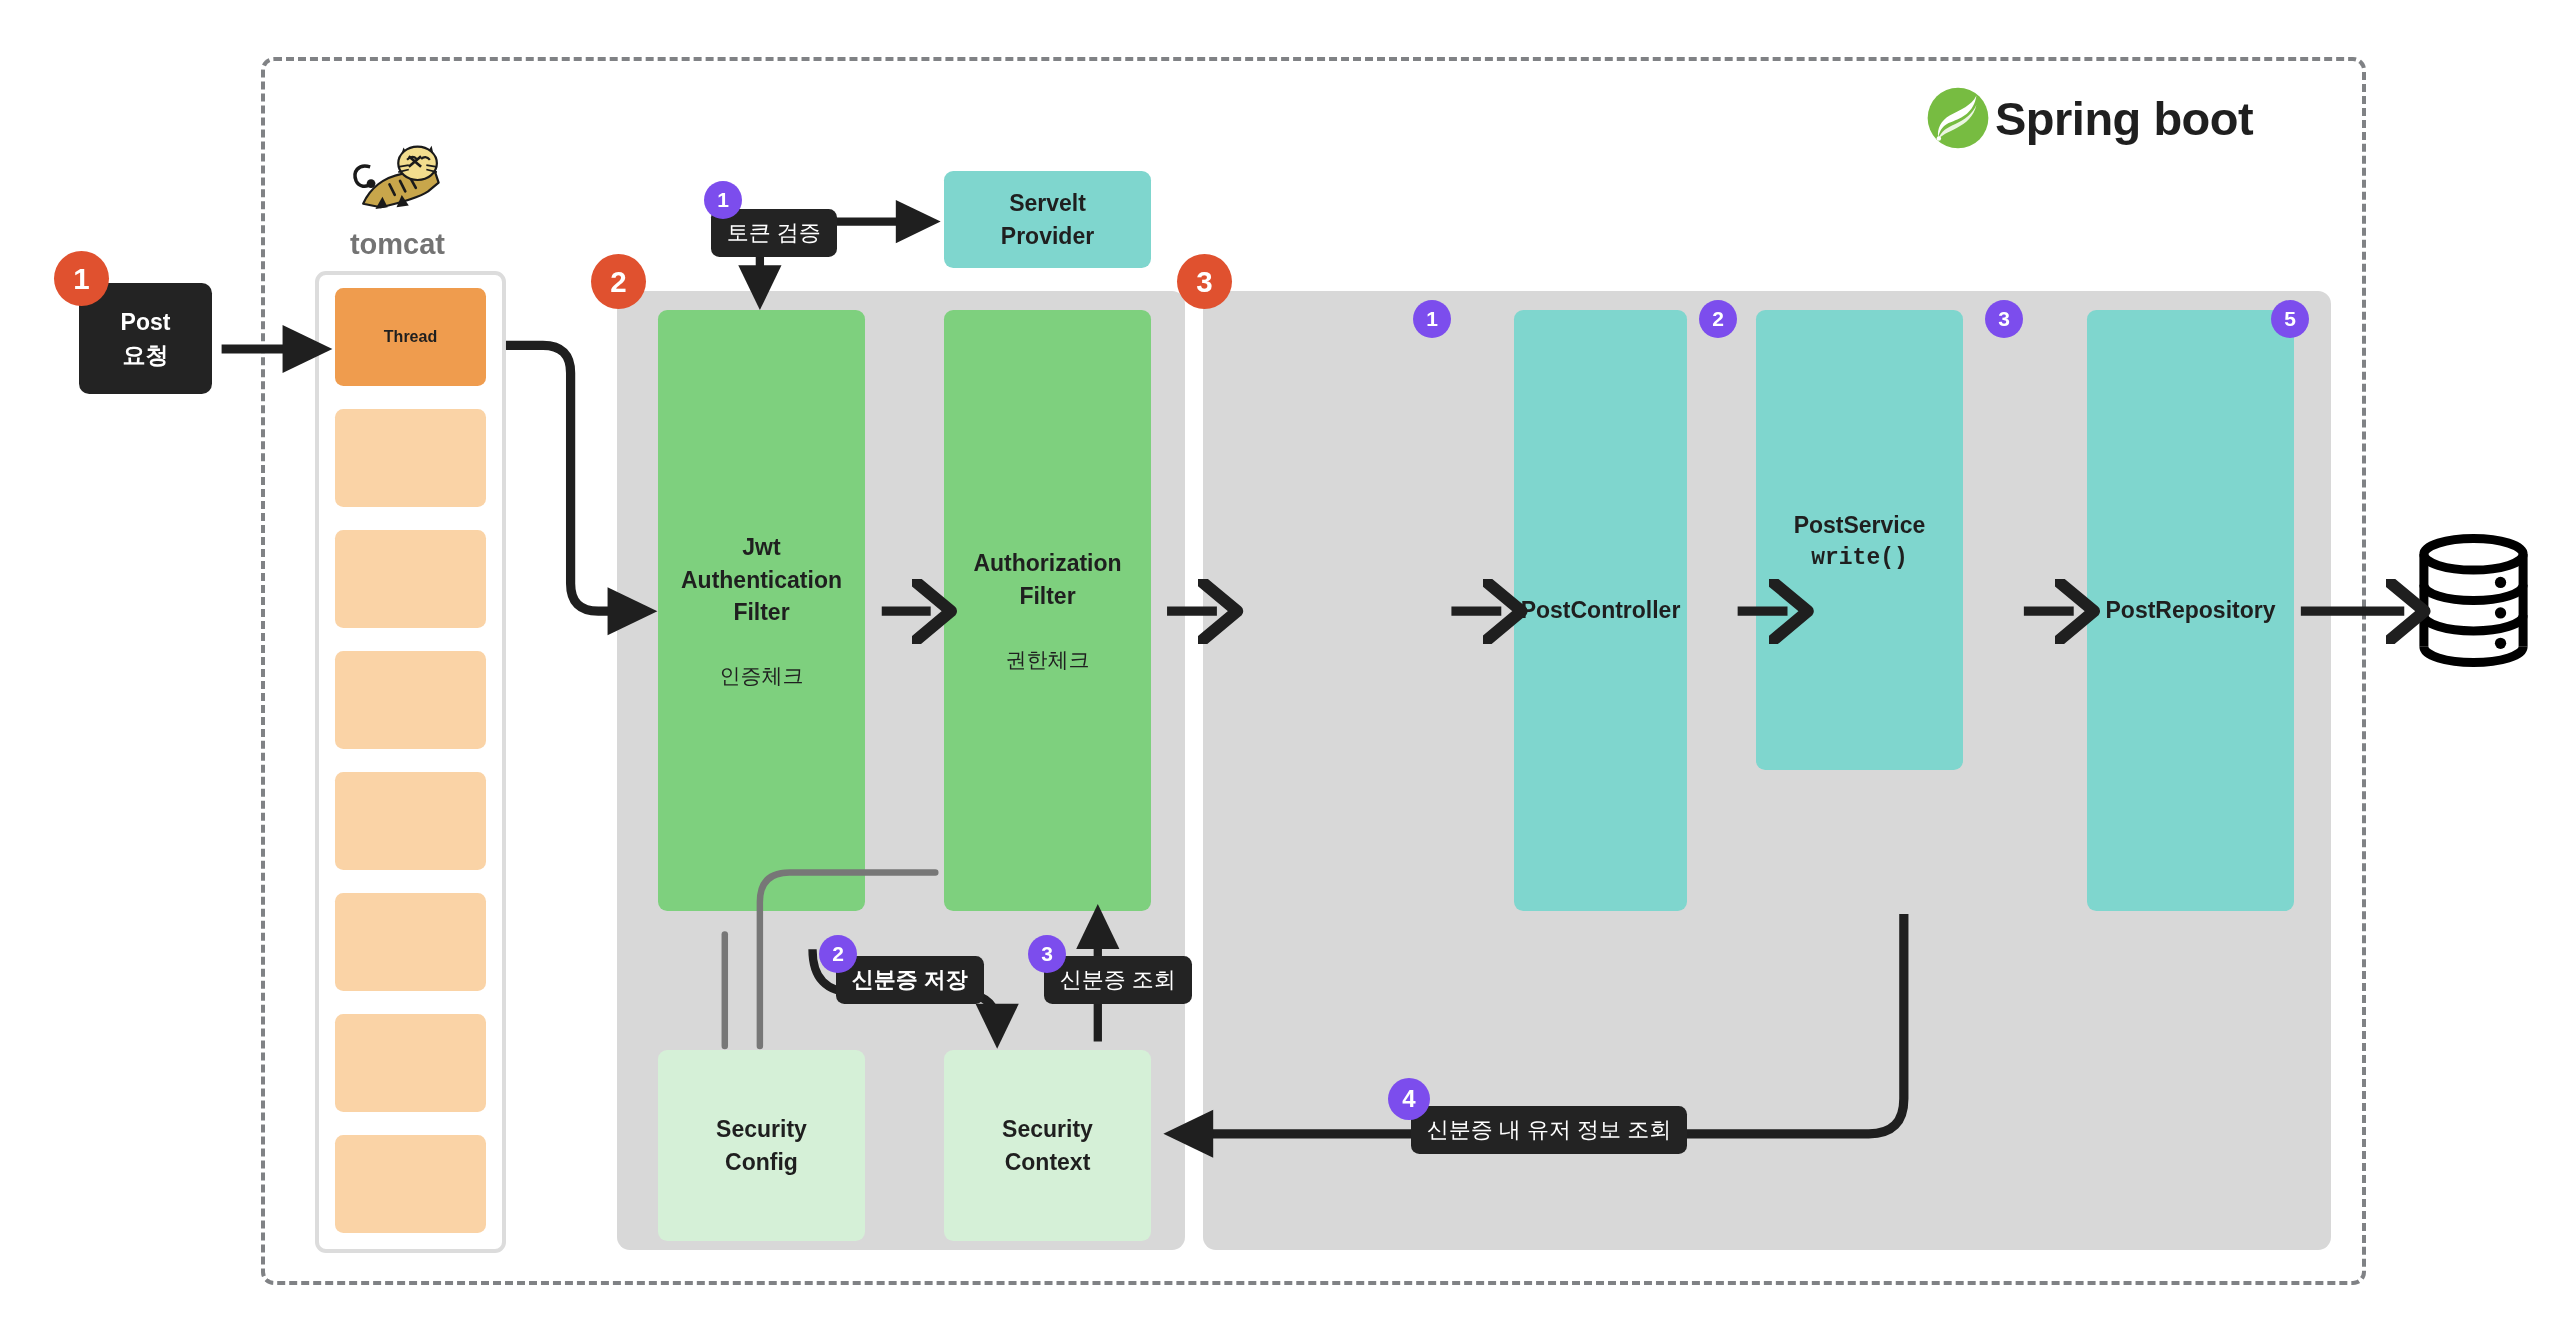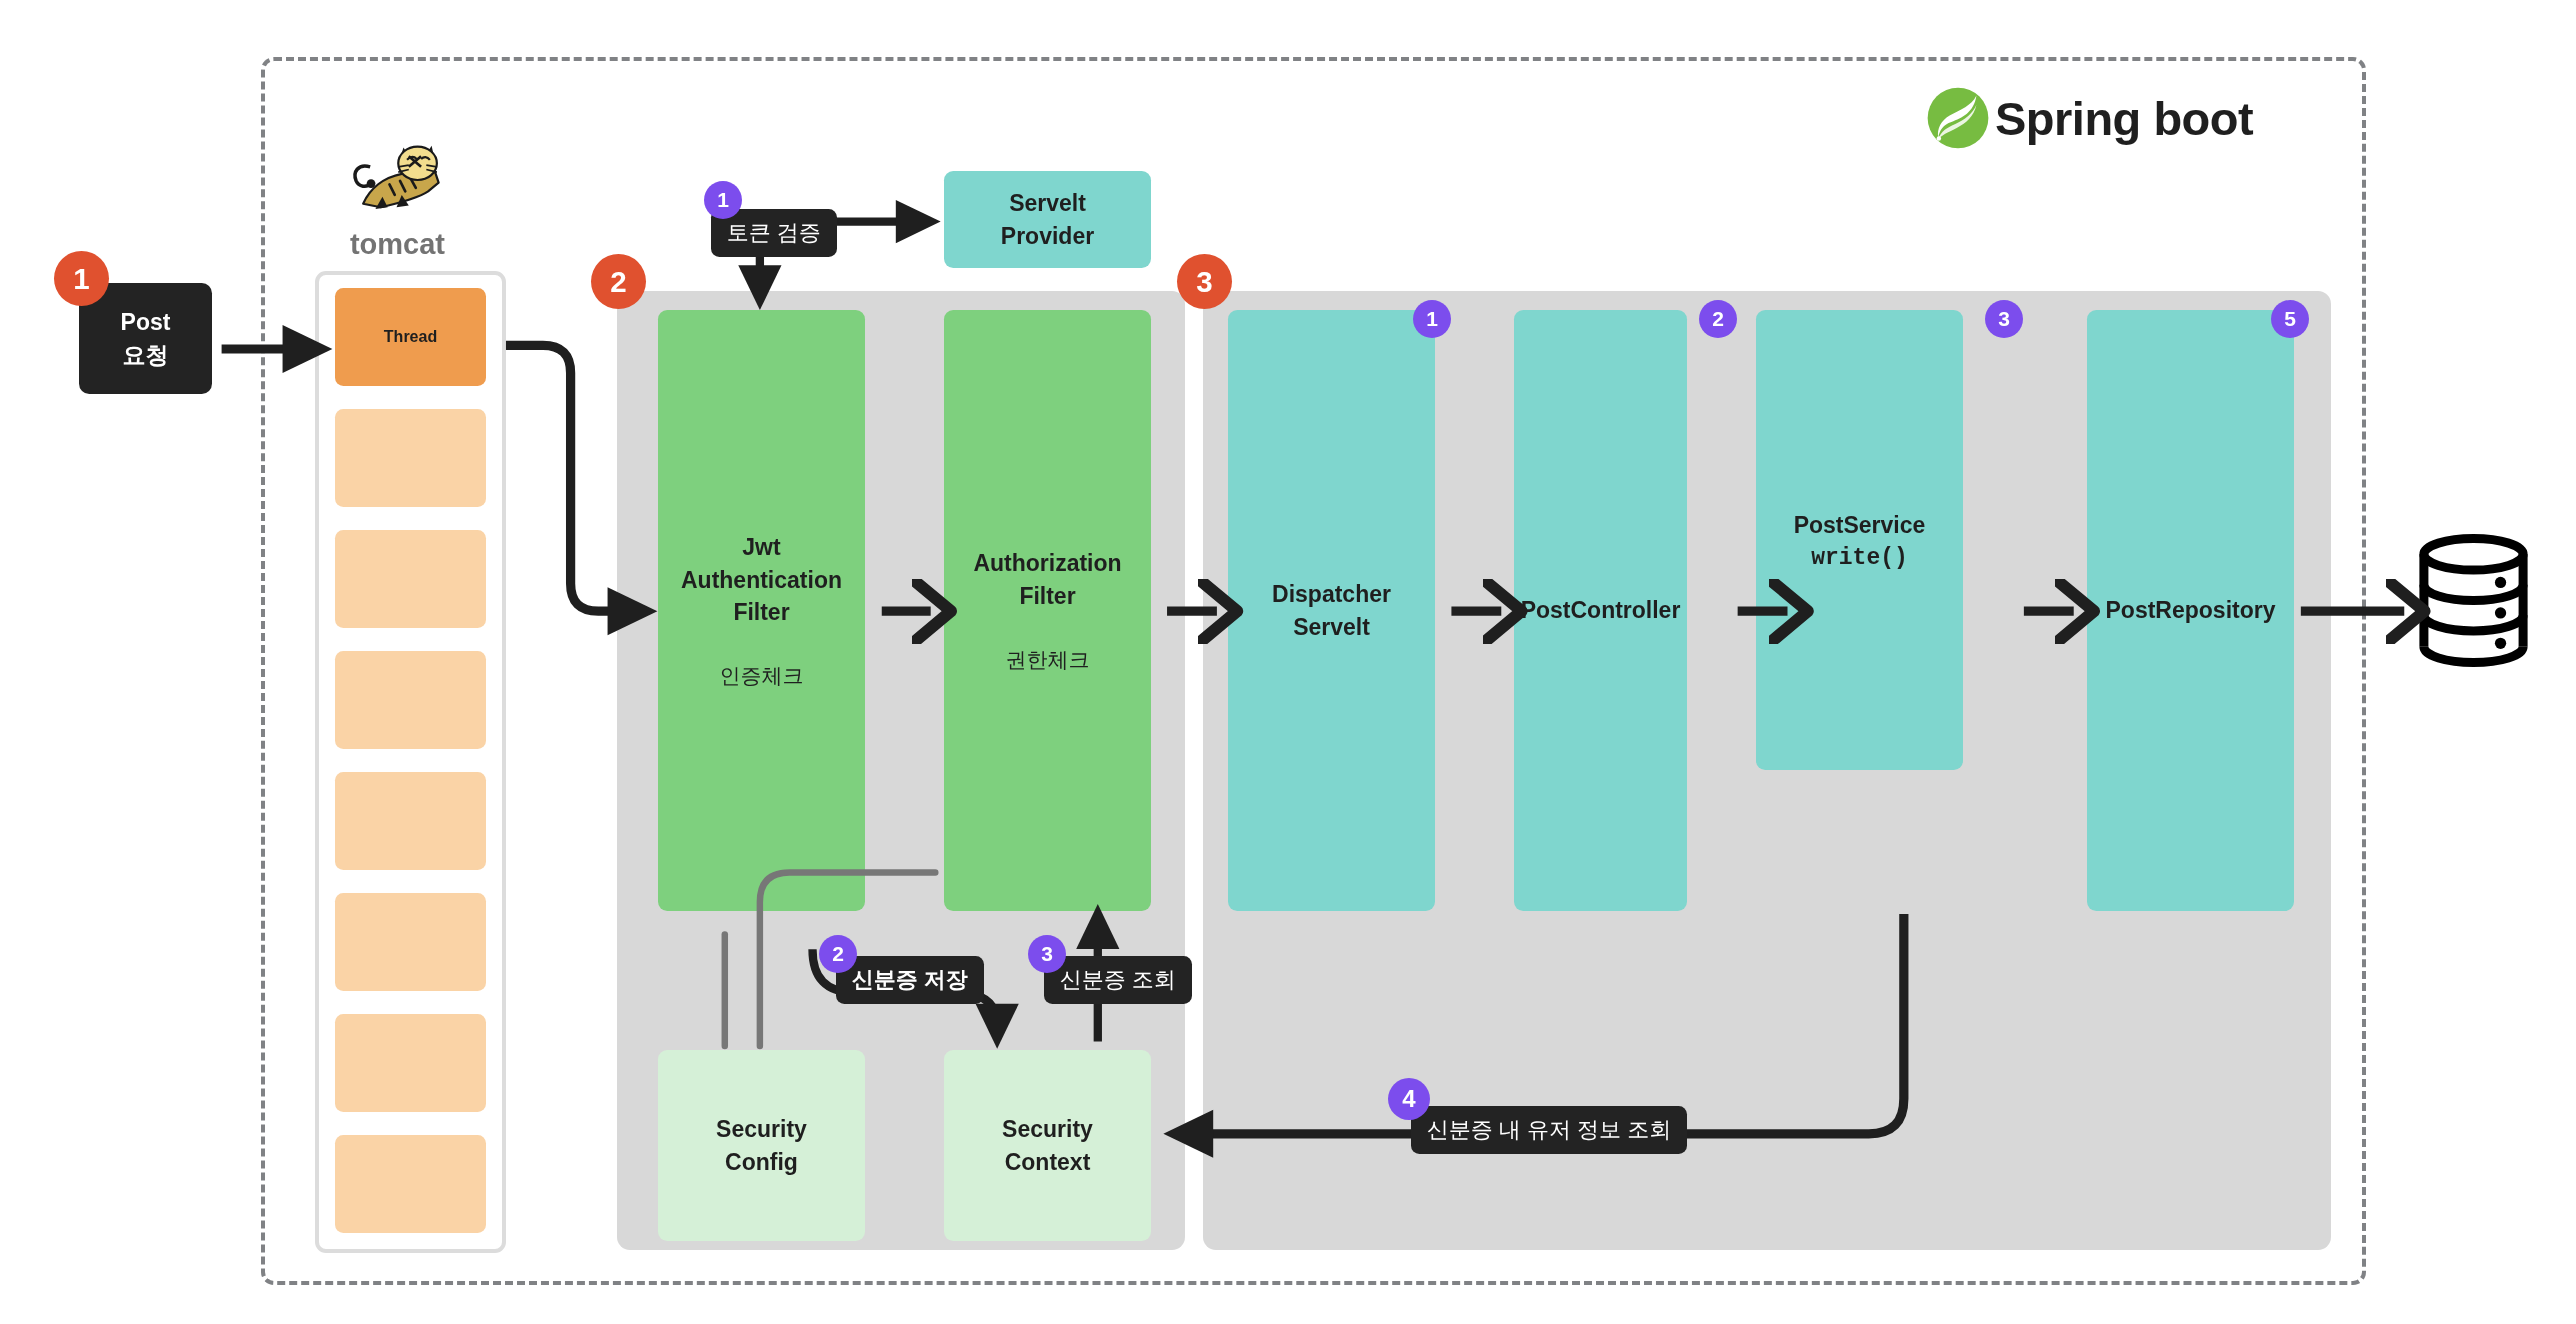--- a/index.html
+++ b/index.html
@@ -195,24 +195,20 @@
     <div class="box-title">Context</div>
   </div>
 
   <div class="box box-teal" style="left:944px; top:171px; width:207px; height:97px;">
     <div class="box-title">Servelt</div>
     <div class="box-title">Provider</div>
   </div>
 
   <div class="badge badge-red" style="left:1177px; top:254px;">3</div>
 
-  <div class="box box-teal" style="left:1228px; top:310px; width:207px; height:601px;">
-    <div class="box-title">Dispatcher</div>
-    <div class="box-title">Servelt</div>
-  </div>
   <div class="badge badge-purple" style="left:1413px; top:300px;">1</div>
 
   <div class="box box-teal" style="left:1514px; top:310px; width:173px; height:601px;">
     <div class="box-title">PostController</div>
   </div>
   <div class="badge badge-purple" style="left:1699px; top:300px;">2</div>
 
   <div class="box box-teal" style="left:1756px; top:310px; width:207px; height:460px;">
     <div class="box-title">PostService</div>
     <div class="box-mono">write()</div>

